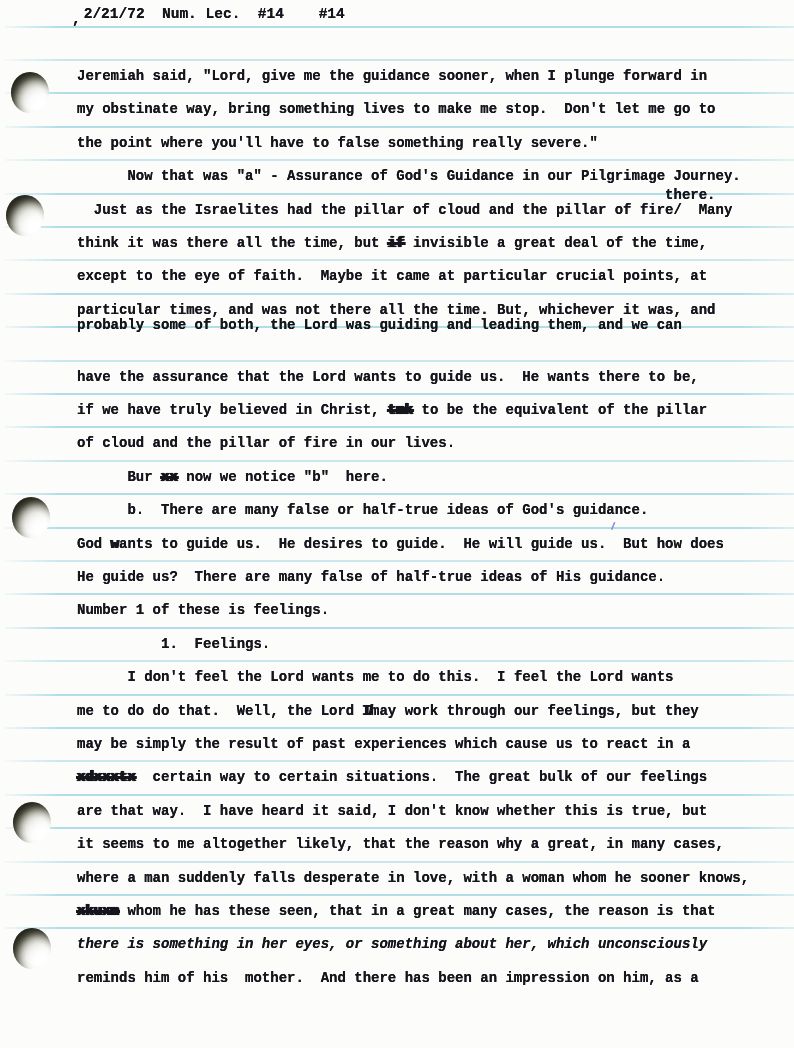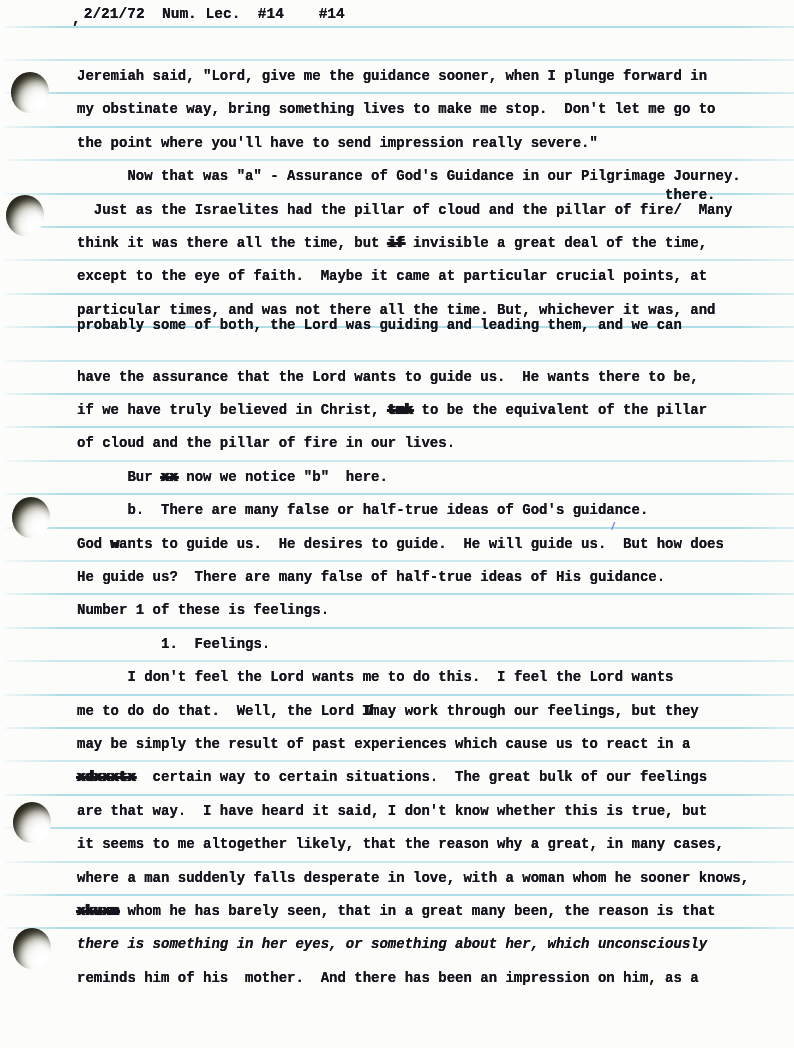--- a/index.html
+++ b/index.html
@@ -106,21 +106,21 @@
       <div class="hole" style="left: 12px; top: 497px;"></div>
       <div class="hole" style="left: 13px; top: 802px;"></div>
       <div class="hole" style="left: 13px; top: 928px;"></div>
     </div>
 
   <div class="hdr"><span class="stray">,</span><span>2/21/72  Num. Lec.  #14    #14</span></div>
 
   <div id="lines">
       <div class="ln" style="top: 66px;"><span>Jeremiah said, "Lord, give me the guidance sooner, when I plunge forward in</span></div>
       <div class="ln" style="top: 99.4px;"><span>my obstinate way, bring something lives to make me stop.  Don't let me go to</span></div>
-      <div class="ln" style="top: 132.8px;"><span>the point where you'll have to send impression really severe."</span></div>
+      <div class="ln" style="top: 132.8px;"><span>the point where you'll have to false something really severe."</span></div>
       <div class="ln" style="top: 166.2px;">      <span>Now that was "a" - Assurance of God's Guidance in our Pilgrimage Journey.</span></div>
       <div class="ln" style="top: 184.6px;">                                                                      <span>there.</span></div>
       <div class="ln" style="top: 199.6px;">  <span>Just as the Israelites had the pillar of cloud and the pillar of fire/  Many</span></div>
       <div class="ln" style="top: 233px;"><span>think it was there all the time, but </span><span class="sx">if</span><span> invisible a great deal of the time,</span></div>
       <div class="ln" style="top: 266.4px;"><span>except to the eye of faith.  Maybe it came at particular crucial points, at</span></div>
       <div class="ln" style="top: 299.8px;"><span>particular times, and was not there all the time. But, whichever it was, and</span></div>
       <div class="ln" style="top: 315px;"><span>probably some of both, the Lord was guiding and leading them, and we can</span></div>
       <div class="ln" style="top: 366.6px;"><span>have the assurance that the Lord wants to guide us.  He wants there to be,</span></div>
       <div class="ln" style="top: 400px;"><span>if we have truly believed in Christ, </span><span class="sx">tmk</span><span> to be the equivalent of the pillar</span></div>
       <div class="ln" style="top: 433.4px;"><span>of cloud and the pillar of fire in our lives.</span></div>
@@ -130,19 +130,19 @@
       <div class="ln" style="top: 567px;"><span>He guide us?  There are many false of half-true ideas of His guidance.</span></div>
       <div class="ln" style="top: 600.4px;"><span>Number 1 of these is feelings.</span></div>
       <div class="ln" style="top: 633.8px;">          <span>1.  Feelings.</span></div>
       <div class="ln" style="top: 667.2px;">      <span>I don't feel the Lord wants me to do this.  I feel the Lord wants</span></div>
       <div class="ln" style="top: 700.6px;"><span>me to do do that.  Well, the Lord </span><span class="ot">I̸</span><span>may work through our feelings, but they</span></div>
       <div class="ln" style="top: 734px;"><span>may be simply the result of past experiences which cause us to react in a</span></div>
       <div class="ln" style="top: 767.4px;"><span class="sx">xdxxxtx</span><span>  certain way to certain situations.  The great bulk of our feelings</span></div>
       <div class="ln" style="top: 800.8px;"><span>are that way.  I have heard it said, I don't know whether this is true, but</span></div>
       <div class="ln" style="top: 834.2px;"><span>it seems to me altogether likely, that the reason why a great, in many cases,</span></div>
       <div class="ln" style="top: 867.6px;"><span>where a man suddenly falls desperate in love, with a woman whom he sooner knows,</span></div>
-      <div class="ln" style="top: 901px;"><span class="sx">xkuxm</span><span> whom he has barely seen, that in a great many been, the reason is that</span></div>
+      <div class="ln" style="top: 901px;"><span class="sx">xkuxm</span><span> whom he has these seen, that in a great many cases, the reason is that</span></div>
       <div class="ln" style="top: 934.4px; font-style: italic;"><span>there is something in her eyes, or something about her, which unconsciously</span></div>
       <div class="ln" style="top: 967.8px;"><span>reminds him of his  mother.  And there has been an impression on him, as a</span></div>
     </div>
 
   <div class="pen-mark"></div>
 </div>
 
 </body></html>

